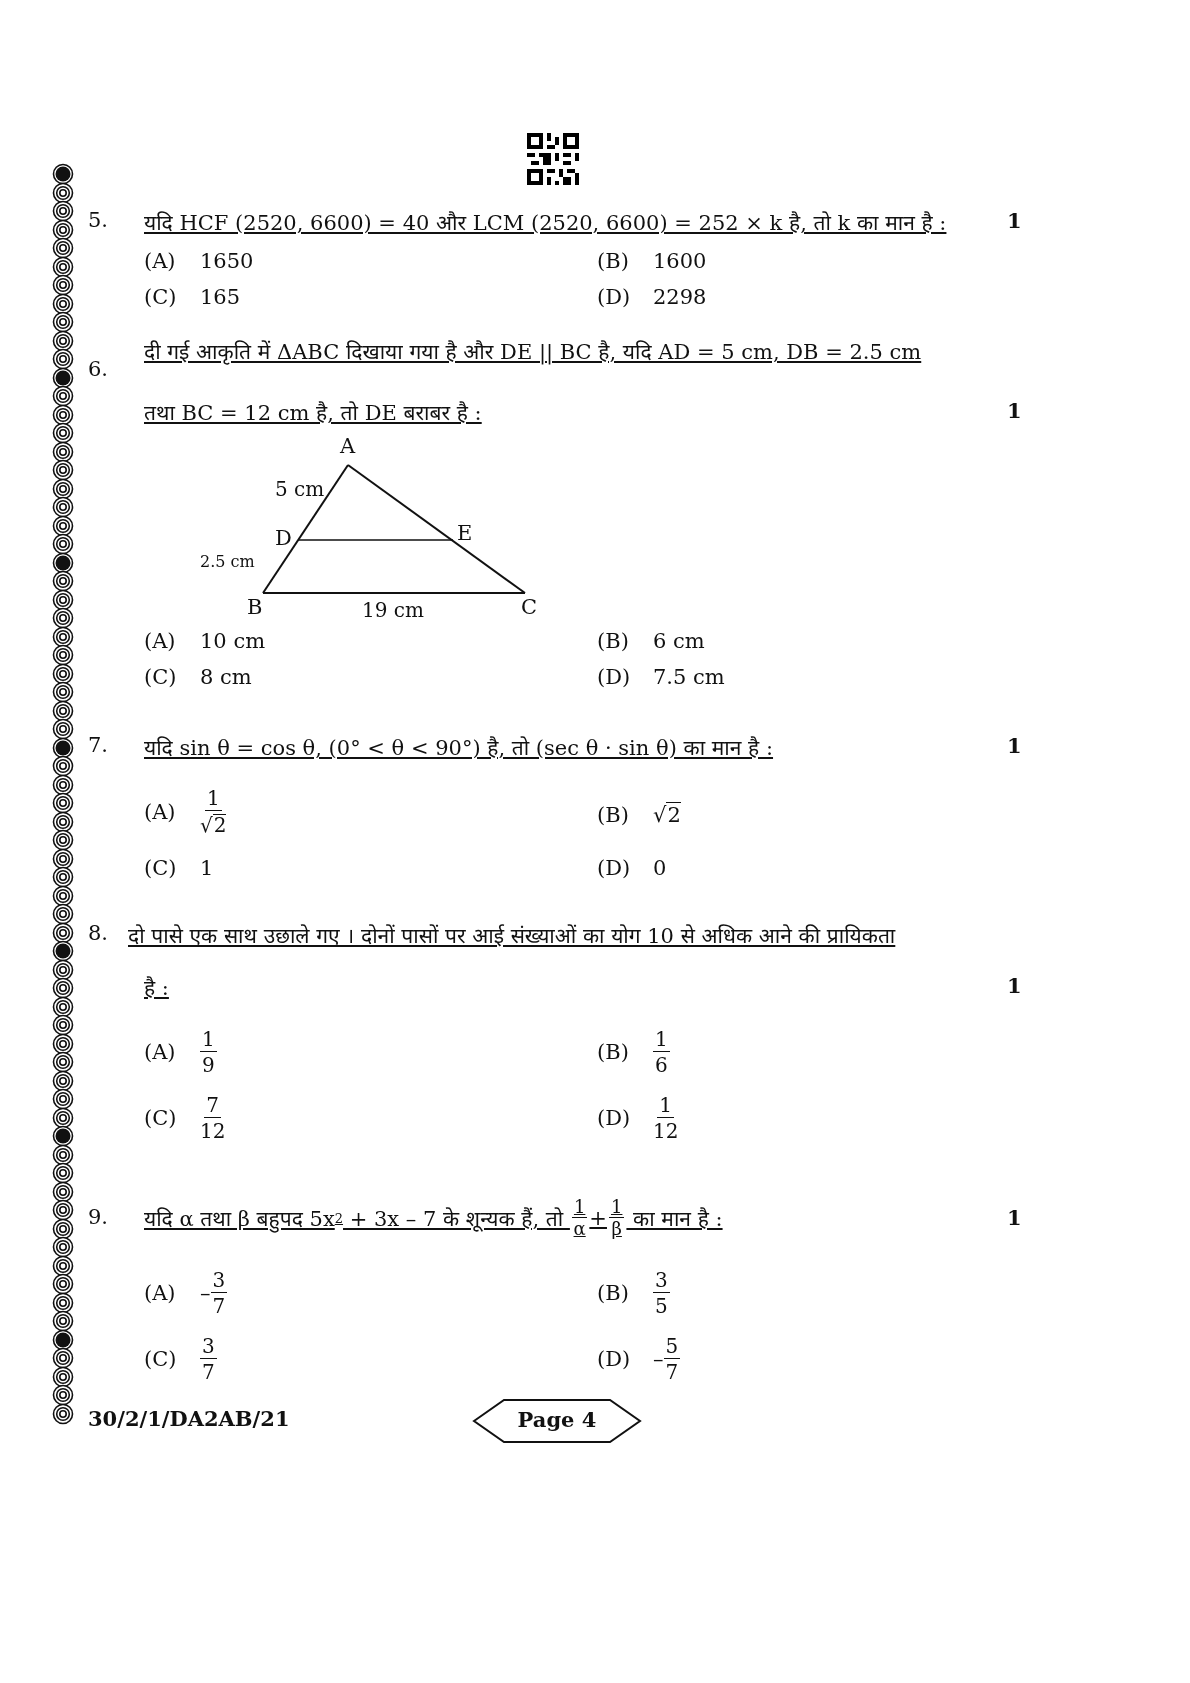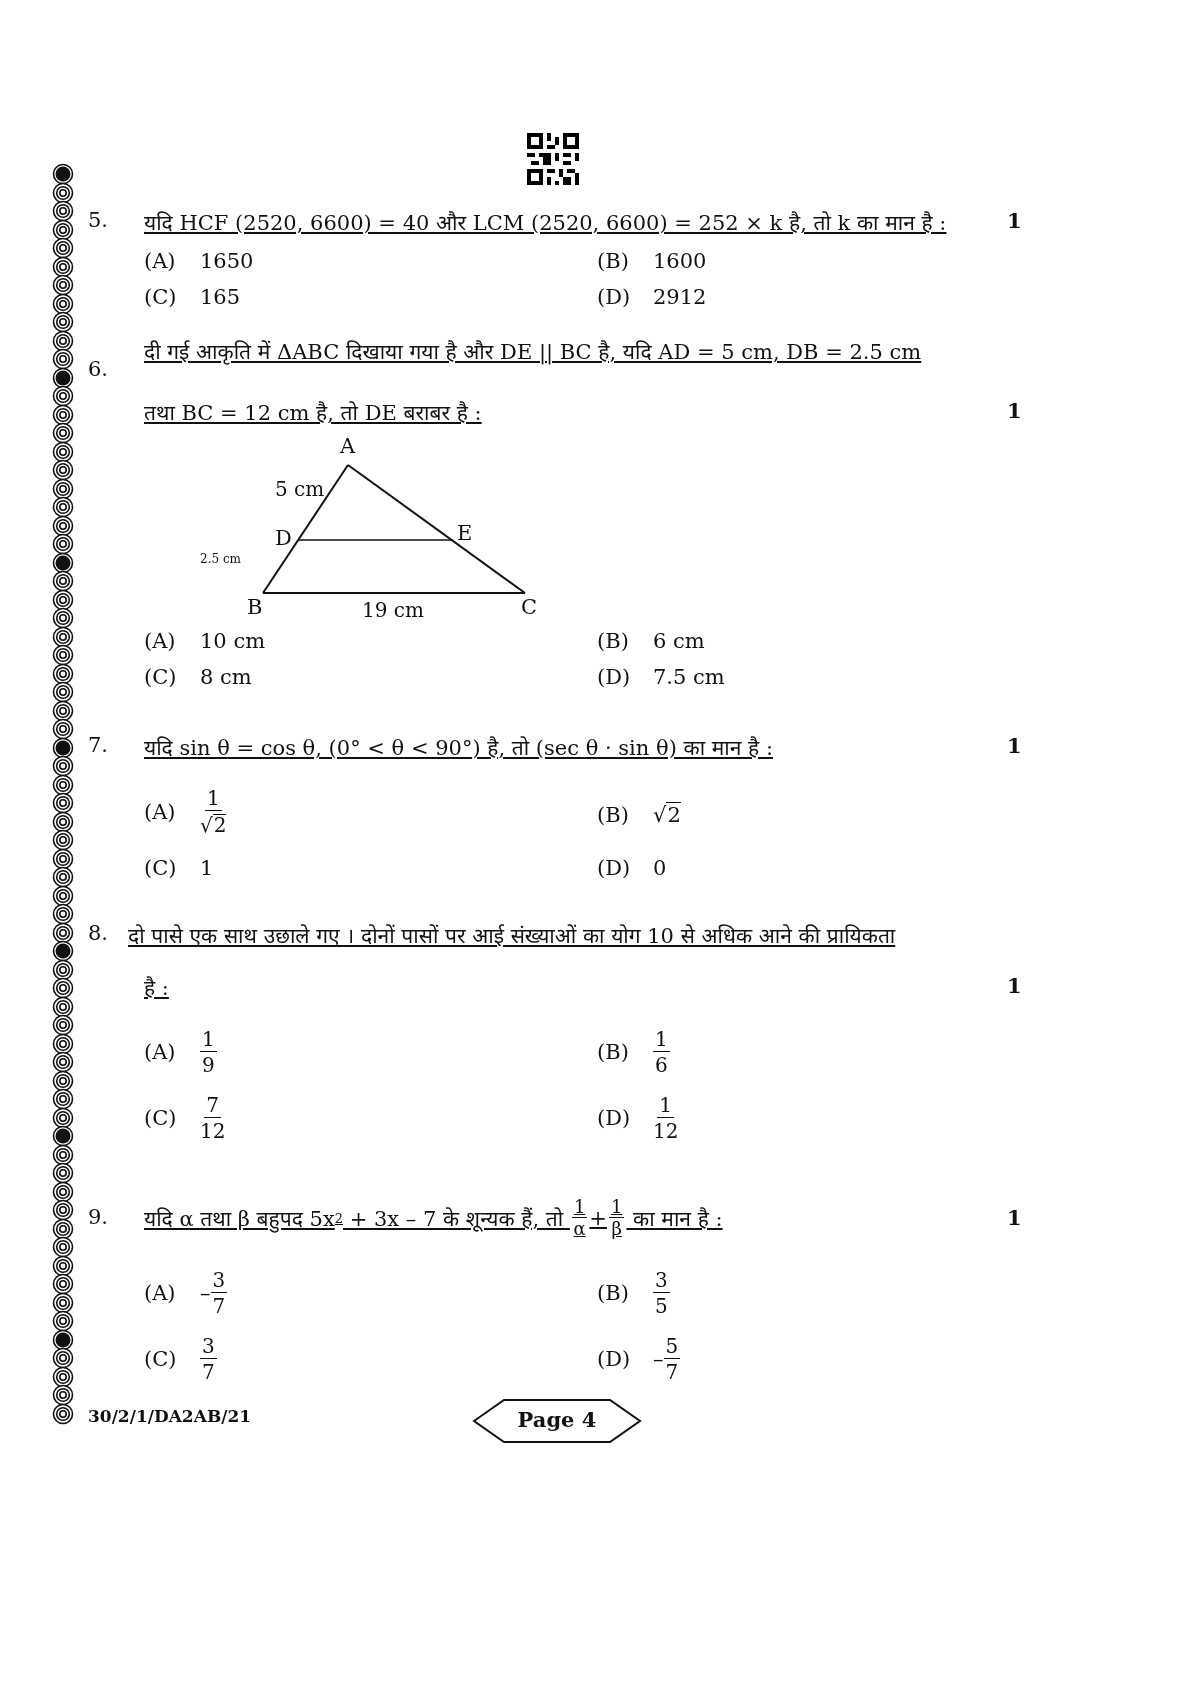--- a/index.html
+++ b/index.html
@@ -11,21 +11,21 @@
   .marks { font-size:21px; font-weight:bold; }
   .opt { font-size:21px; white-space:nowrap; display:flex; align-items:center; }
   .opt .lbl { display:inline-block; width:56px; }
   .frac { display:inline-flex; flex-direction:column; align-items:center; line-height:1; font-size:20px; vertical-align:middle; }
   .frac .num { padding:0 2px 2px 2px; border-bottom:1.5px solid #111; }
   .frac .den { padding-top:3px; }
   .sqrt { display:inline-flex; align-items:flex-end; }
   .sqrt .rad { border-top:1.5px solid #111; padding-left:1px; }
   .margin-col { position:absolute; left:52px; top:160px; width:26px; }
   .circle { position:absolute; left:0; width:22px; height:22px; }
-  .footer-code { font-size:17px; font-weight:bold; }
+  .footer-code { font-size:21px; font-weight:bold; }
   .page-badge { font-size:21px; font-weight:bold; }
   .inline-frac { display:inline-flex; flex-direction:column; align-items:center; line-height:1; font-size:18px; vertical-align:middle; margin:0 2px; }
   .inline-frac .num { border-bottom:1.3px solid #111; padding:0 2px 1px; }
   .inline-frac .den { padding-top:2px; }
 </style>
 </head>
 <body>
 
 <div class="abs" style="left:527px; top:133px; width:52px; height:52px;">
   <svg width="52" height="52" viewBox="0 0 13 13">
@@ -404,42 +404,42 @@
   <div class="abs opt" style="left:597px; top:249px;">
       <span class="lbl">(B)</span>
       <span>1600</span>
     </div>
   <div class="abs opt" style="left:144px; top:285px;">
       <span class="lbl">(C)</span>
       <span>165</span>
     </div>
   <div class="abs opt" style="left:597px; top:285px;">
       <span class="lbl">(D)</span>
-      <span>2912</span>
+      <span>2298</span>
     </div>
 </div>
 
 <div>
   <div class="abs qnum" style="left:88px; top:357px;">6.</div>
   <div class="abs qtext" style="left:144px; top:337px;">दी गई आकृति में ΔABC दिखाया गया है और DE || BC है, यदि AD = 5 cm, DB = 2.5 cm</div>
   <div class="abs qtext" style="left:144px; top:398px;text-align:right;">तथा BC = 12 cm है, तो DE बराबर है :</div>
   <div class="abs marks" style="left:1007px; top:398px;">1</div>
 
   <div class="abs" style="left:190px; top:430px; width:380px; height:200px;">
     <svg width="380" height="200" viewBox="0 0 380 200">
       <line x1="158" y1="35" x2="73" y2="163" stroke="#111" stroke-width="2"></line>
       <line x1="158" y1="35" x2="335" y2="163" stroke="#111" stroke-width="2"></line>
       <line x1="73" y1="163" x2="335" y2="163" stroke="#111" stroke-width="2"></line>
       <line x1="108" y1="110" x2="263" y2="110" stroke="#111" stroke-width="1.6"></line>
     </svg>
     <div class="abs" style="left:150px; top:4px; font-size:21px;">A</div>
     <div class="abs" style="left:85px; top:47px; font-size:20px;">5 cm</div>
     <div class="abs" style="left:85px; top:96px; font-size:21px;">D</div>
     <div class="abs" style="left:267px; top:91px; font-size:21px;">E</div>
-    <div class="abs" style="left:10px; top:122px; font-size:12px;">2.5 cm</div>
+    <div class="abs" style="left:10px; top:122px; font-size:16px;">2.5 cm</div>
     <div class="abs" style="left:57px; top:165px; font-size:21px;">B</div>
     <div class="abs" style="left:172px; top:168px; font-size:20px;">19 cm</div>
     <div class="abs" style="left:331px; top:165px; font-size:21px;">C</div>
   </div>
 
   <div class="abs opt" style="left:144px; top:629px;">
       <span class="lbl">(A)</span>
       <span>10 cm</span>
     </div>
   <div class="abs opt" style="left:597px; top:629px;">

